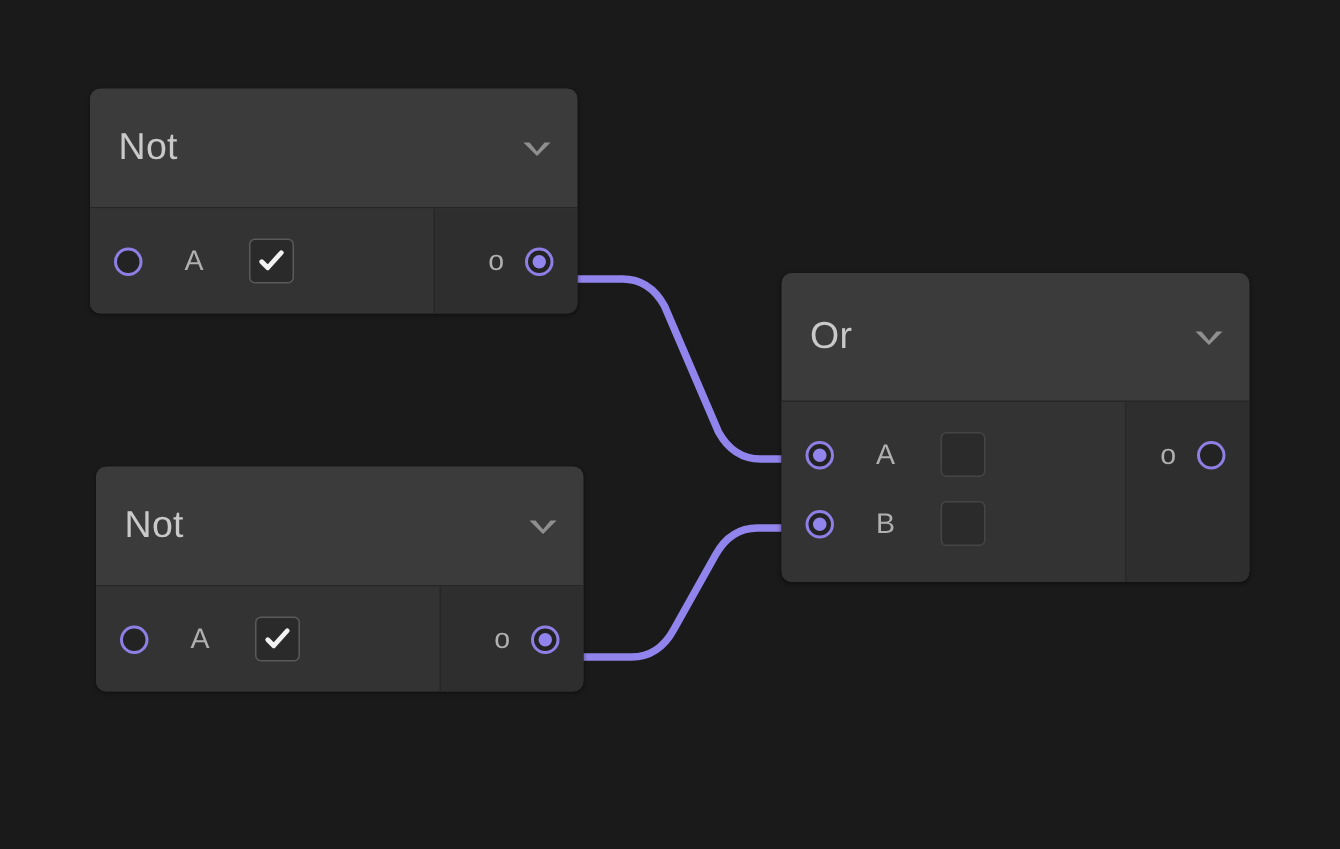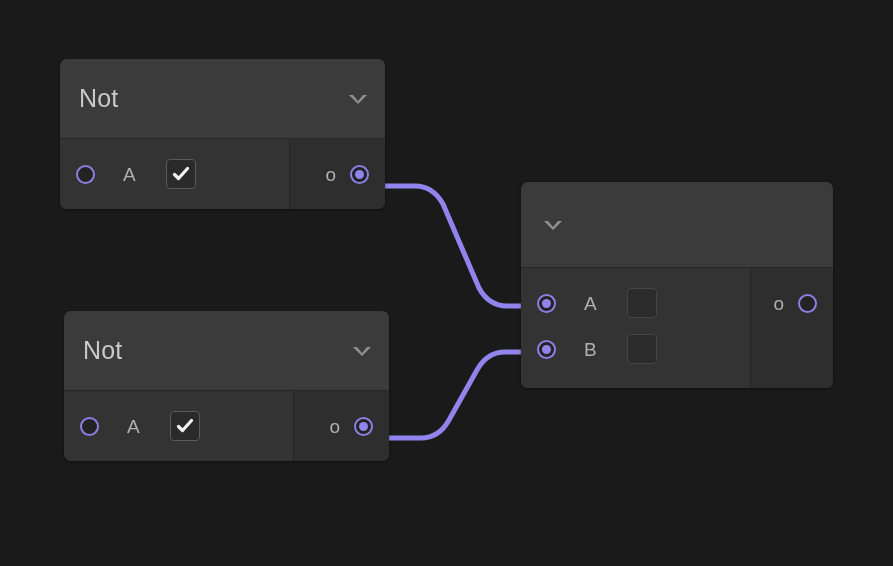--- a/index.html
+++ b/index.html
@@ -202,20 +202,21 @@
         <div class="outputs-col" style="flex: 1 1 auto;">
           <div class="port-row output-row">
             <span class="port-label">o</span>
             <div class="port connected"></div>
           </div>
         </div>
       </div>
     </div>
     <div class="node" style="left: 521px; top: 182px; width: 312px;">
       <div class="node-header" style="height: 86px;">
+        <div class="node-title">Or</div>
         <div class="collapse-toggle">
           <svg width="22" height="14" viewBox="0 0 22 14">
             <path d="M2 3 L6 3 L11 9 L16 3 L20 3 L11 12 Z" fill="#8f8f8f"></path>
           </svg>
         </div>
       </div>
       <div class="node-body" style="height: 120px;">
         <div class="inputs-col" style="flex: 0 0 230px;">
           <div class="port-row input-row">
             <div class="port connected"></div>

